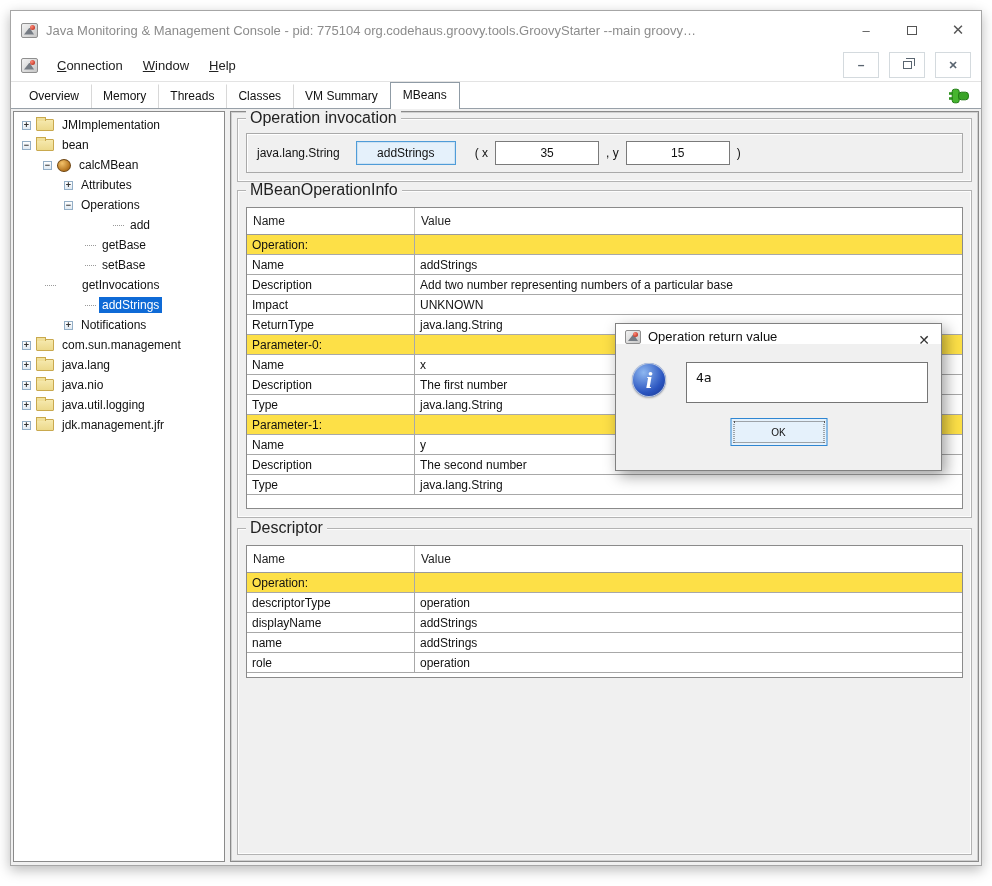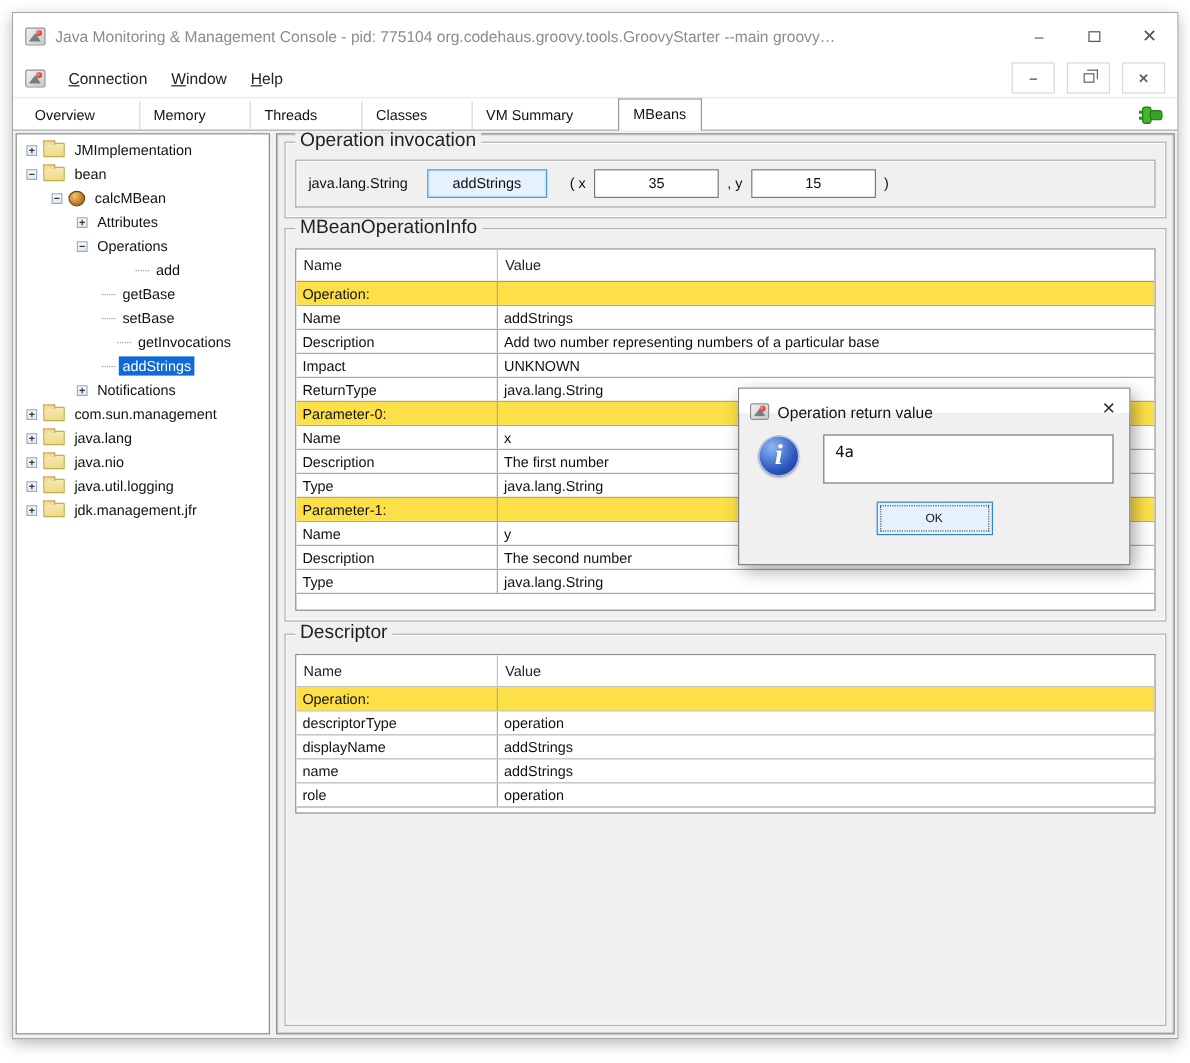--- a/index.html
+++ b/index.html
@@ -33,21 +33,21 @@
                align-items:center; justify-content:center; color:#5a6570; font-size:12px; font-weight:bold; }
   .restore-glyph { position:relative; width:9px; height:8px; border:1px solid #5a6570; background:#fff; }
   .restore-glyph::before { content:''; position:absolute; left:2px; top:-4px; width:8px; height:7px;
                border-top:1px solid #5a6570; border-right:1px solid #5a6570; }
 
   
   .tabbar { height:27px; display:flex; align-items:flex-end; padding-left:6px; background:#fff;
             border-bottom:1px solid #98a0a8; position:relative; }
   .tab { font-size:12px; color:#111; padding:4px 11px 5px; border:1px solid transparent; border-bottom:none;
          white-space:nowrap; }
-  .tab + .tab { border-left-color:#d8d8d8;margin-left:25px; }
+  .tab + .tab { border-left-color:#d8d8d8; }
   .tab.selected { background:#fff; border:1px solid #8f9ba5; border-bottom:none; margin-bottom:-1px;
          padding:5px 12px 7px; position:relative; z-index:2; }
   .conn-icon { position:absolute; right:12px; bottom:4px; }
 
   
   .content { position:absolute; left:0; top:98px; right:0; bottom:0; background:#f0f0f0; }
   .tree-panel { position:absolute; left:2px; top:2px; width:212px; bottom:3px; background:#fff;
                 border:1px solid #8a8a8a; overflow:hidden; padding-top:3px; }
   .main-panel { position:absolute; left:219px; top:2px; right:2px; bottom:3px; background:#f0f0f0;
                 border:1px solid #8a8a8a; box-shadow:inset 0 0 0 1px #cfcfcf; }
@@ -92,21 +92,21 @@
   .th.value { flex:1; }
   .tr { display:flex; height:20px; border-bottom:1px solid #a8a8a8; background:#fff; }
   .td { font-size:12px; color:#111; padding-left:5px; display:flex; align-items:center; white-space:nowrap; overflow:hidden; }
   .td.name { width:168px; border-right:1px solid #a8a8a8; }
   .td.value { flex:1; }
   .tr.section .td { background:#fde047; }
 
   
   .dialog { position:absolute; left:604px; top:312px; width:327px; height:148px; background:#f0f0f0;
             border:1px solid #808080; box-shadow:4px 5px 14px rgba(0,0,0,.38); z-index:20; }
-  .dialog-title { height:20px; background:#fff; display:flex; align-items:flex-start; padding:12px 2px 0 9px; gap:7px; }
+  .dialog-title { height:20px; background:#fff; display:flex; align-items:flex-end; padding:12px 2px 0 9px; gap:7px; }
   .dialog-title-text { font-size:13px; color:#111; flex:1; white-space:nowrap; }
   .dialog-close { width:30px; height:100%; display:flex; align-items:center; justify-content:center;
                   font-size:14px; color:#333; }
   .dialog-body { position:relative; height:117px; }
   .info-icon { position:absolute; left:16px; top:19px; width:34px; height:34px; border-radius:50%;
                background:radial-gradient(circle at 34% 28%,#8db7f0,#2b55c0 60%,#152f86);
                box-shadow:inset 0 0 0 1px #b9c6dd, 0 1px 2px rgba(0,0,0,.3);
                color:#fff; font-family:"Liberation Serif",serif; font-style:italic; font-weight:bold;
                font-size:24px; display:flex; align-items:center; justify-content:center; }
   .result-field { position:absolute; left:70px; top:18px; width:242px; height:41px; background:#fff;
@@ -211,21 +211,21 @@
             <span class="tree-label">add</span>
           </div>
           <div class="tree-row" style="padding-left: 71px;">
             <span class="lead"></span>
             <span class="tree-label">getBase</span>
           </div>
           <div class="tree-row" style="padding-left: 71px;">
             <span class="lead"></span>
             <span class="tree-label">setBase</span>
           </div>
-          <div class="tree-row" style="padding-left: 84px;">
+          <div class="tree-row" style="padding-left: 31px; gap: 20px;">
             <span class="lead"></span>
             <span class="tree-label">getInvocations</span>
           </div>
           <div class="tree-row" style="padding-left: 71px;">
             <span class="lead"></span>
             <span class="tree-label selected">addStrings</span>
           </div>
           <div class="tree-row" style="padding-left: 50px;">
             <span class="handle">+</span>
             <span class="tree-label">Notifications</span>

